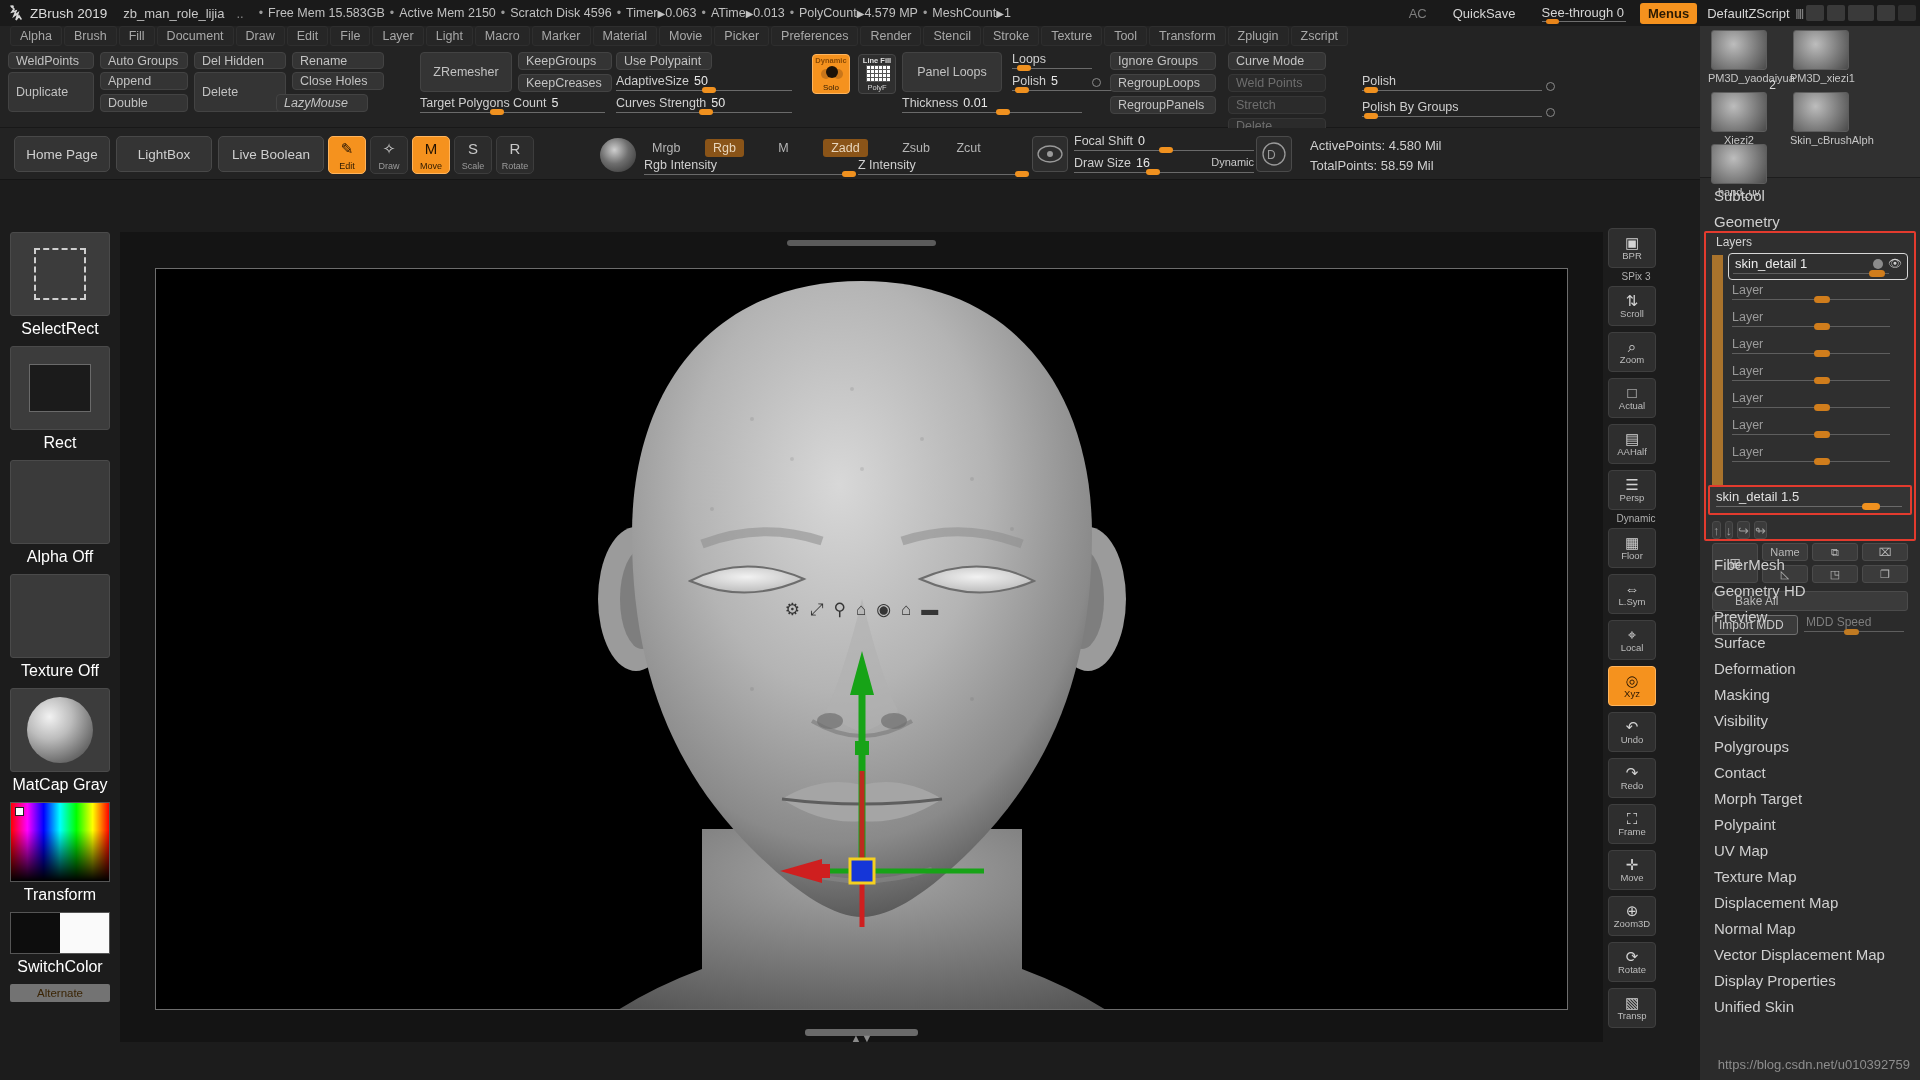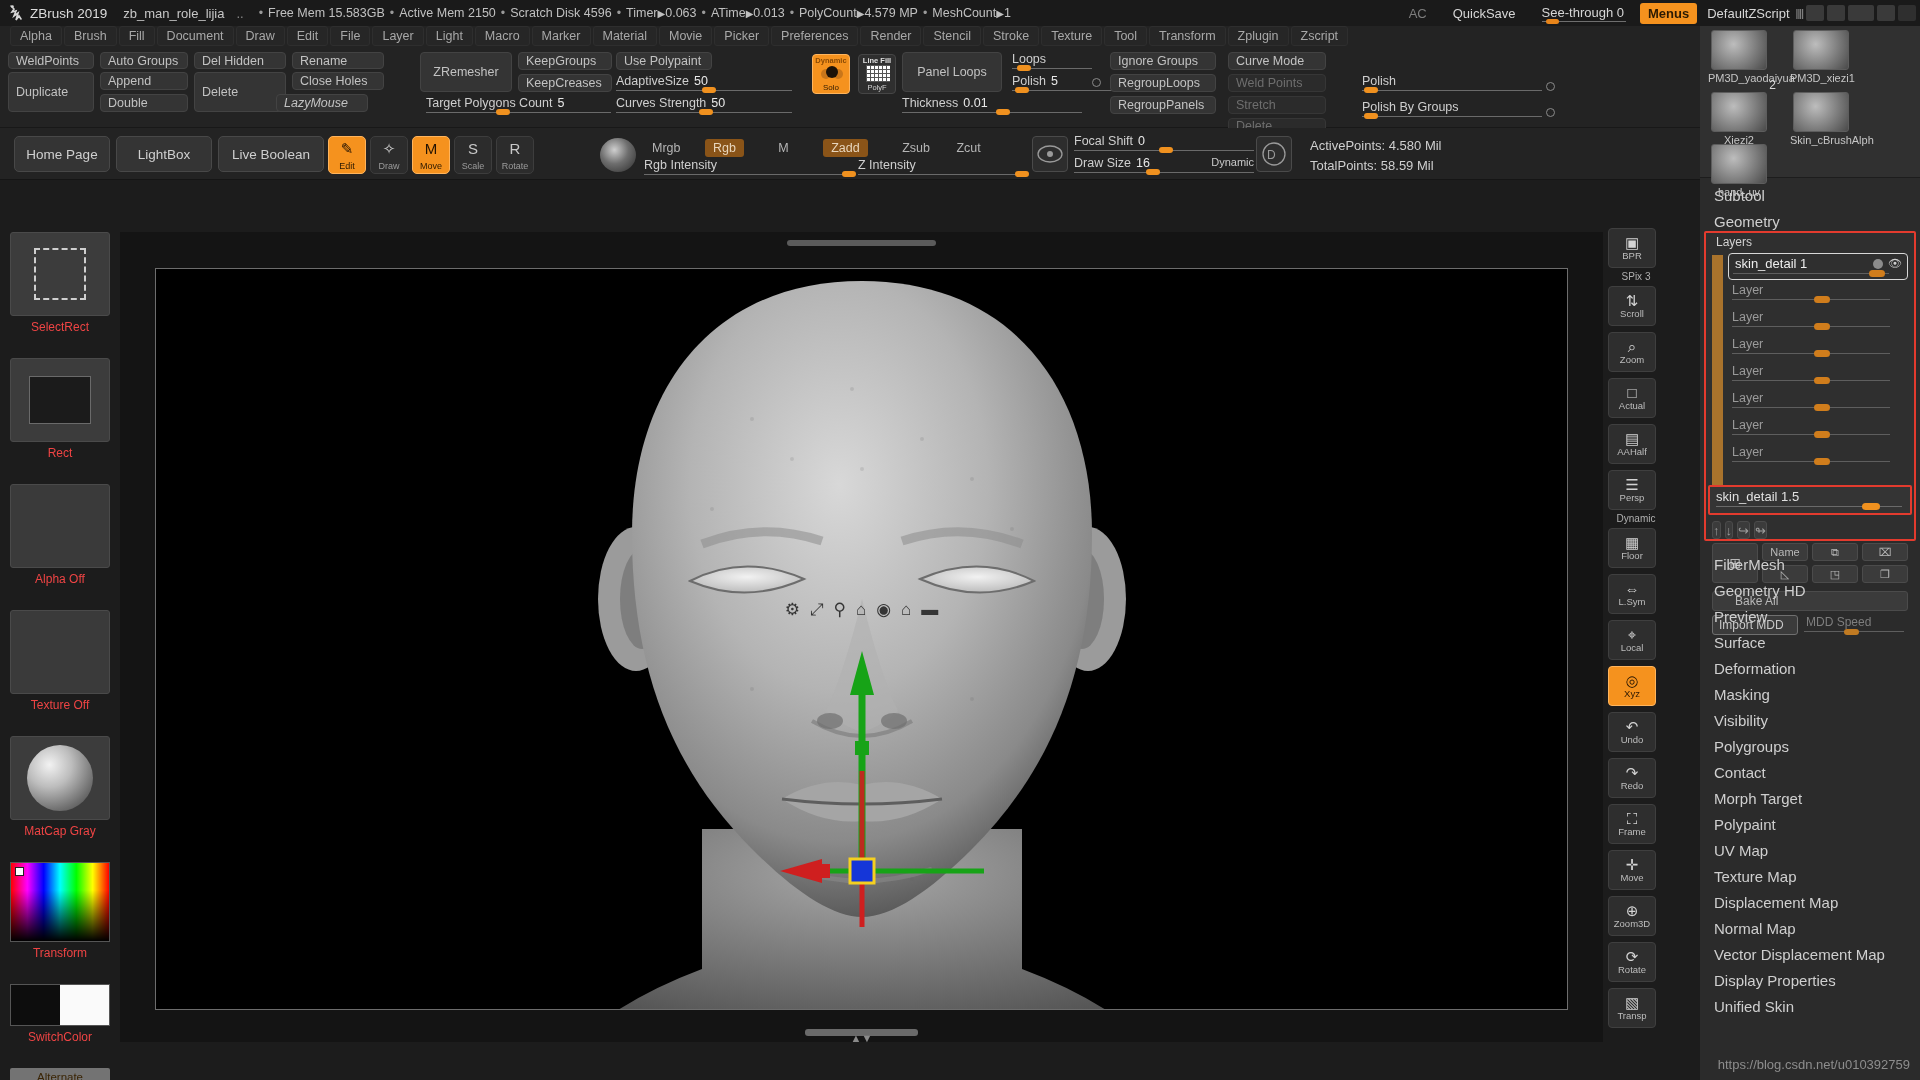--- a/index.html
+++ b/index.html
@@ -112,21 +112,21 @@
   .chip.orange { background:#8a5418; color:#e8d6bd;}
   .chip.plain { background:transparent;}
 
   
   .leftcol { position:absolute; left:10px; top:232px; width:100px; }
   .swatch { width:100px; }
   .sw-box {
     width:100px; height:84px; background:#3c3c3c; border:1px solid #4a4a4a; border-radius:3px;
     display:flex; align-items:center; justify-content:center;
   }
-  .sw-label { text-align:center; font-size:12px; color:#ef4444; padding:4px 0 24px 0;}
+  .sw-label { text-align:center; font-size:16px; color:#ffffff; padding:4px 0 8px 0;}
   .dashed { width:52px; height:52px; border:2px dashed #cfcfcf; }
   .rectfill { width:62px; height:48px; background:#1b1b1b; border:1px solid #6a6a6a;}
   .matcap { width:66px; height:66px; border-radius:50%;
     background: radial-gradient(circle at 34% 30%, #f2f2f2 0%, #bdbdbd 35%, #6f6f6f 72%, #3a3a3a 100%); }
   .colorwheel { width:100px; height:80px; position:relative; border:1px solid #555;
     background:
       linear-gradient(to bottom, rgba(0,0,0,0) 35%, #000 100%),
       linear-gradient(to right, #ff0000, #ff00ff, #0000ff, #00ffff, #00ff00, #ffff00, #ff0000);
   }
   .colorwheel .mark { position:absolute; left:4px; top:4px; width:9px; height:9px; background:#fff; border:1px solid #222;}
@@ -293,21 +293,21 @@
       <div class="btn" style="position:absolute;left:92px;top:42px;width:88px;height:18px;">Double</div>
       <div class="btn" style="position:absolute;left:186px;top:0;width:92px;height:17px;">Del Hidden</div>
       <div class="btn" style="position:absolute;left:186px;top:20px;width:92px;height:40px;">Delete</div>
       <div class="btn" style="position:absolute;left:284px;top:0;width:92px;height:17px;">Rename</div>
       <div class="btn" style="position:absolute;left:284px;top:20px;width:92px;height:18px;">Close Holes</div>
       <div class="btn" style="position:absolute;left:268px;top:42px;width:92px;height:18px;font-style:italic;">LazyMouse</div>
     </div>
 
     <div class="grp" style="left:420px; top:6px;">
       <div class="btn" style="position:absolute;left:0;top:0;width:92px;height:40px;justify-content:center;">ZRemesher</div>
-      <div class="slider" style="position:absolute;left:0;top:44px;width:185px;margin-left:6px;">
+      <div class="slider" style="position:absolute;left:0;top:44px;width:185px;">
         <span>Target Polygons Count</span>
         <span class="val">5</span>
         <span class="track"></span>
         <span class="knob" style="left:38%;"></span>
       </div>
       <div class="btn" style="position:absolute;left:98px;top:0;width:94px;height:18px;">KeepGroups</div>
       <div class="btn" style="position:absolute;left:98px;top:22px;width:94px;height:18px;">KeepCreases</div>
       <div class="btn" style="position:absolute;left:196px;top:0;width:96px;height:18px;">Use Polypaint</div>
       <div class="slider" style="position:absolute;left:196px;top:22px;width:176px;">
         <span>AdaptiveSize</span>

